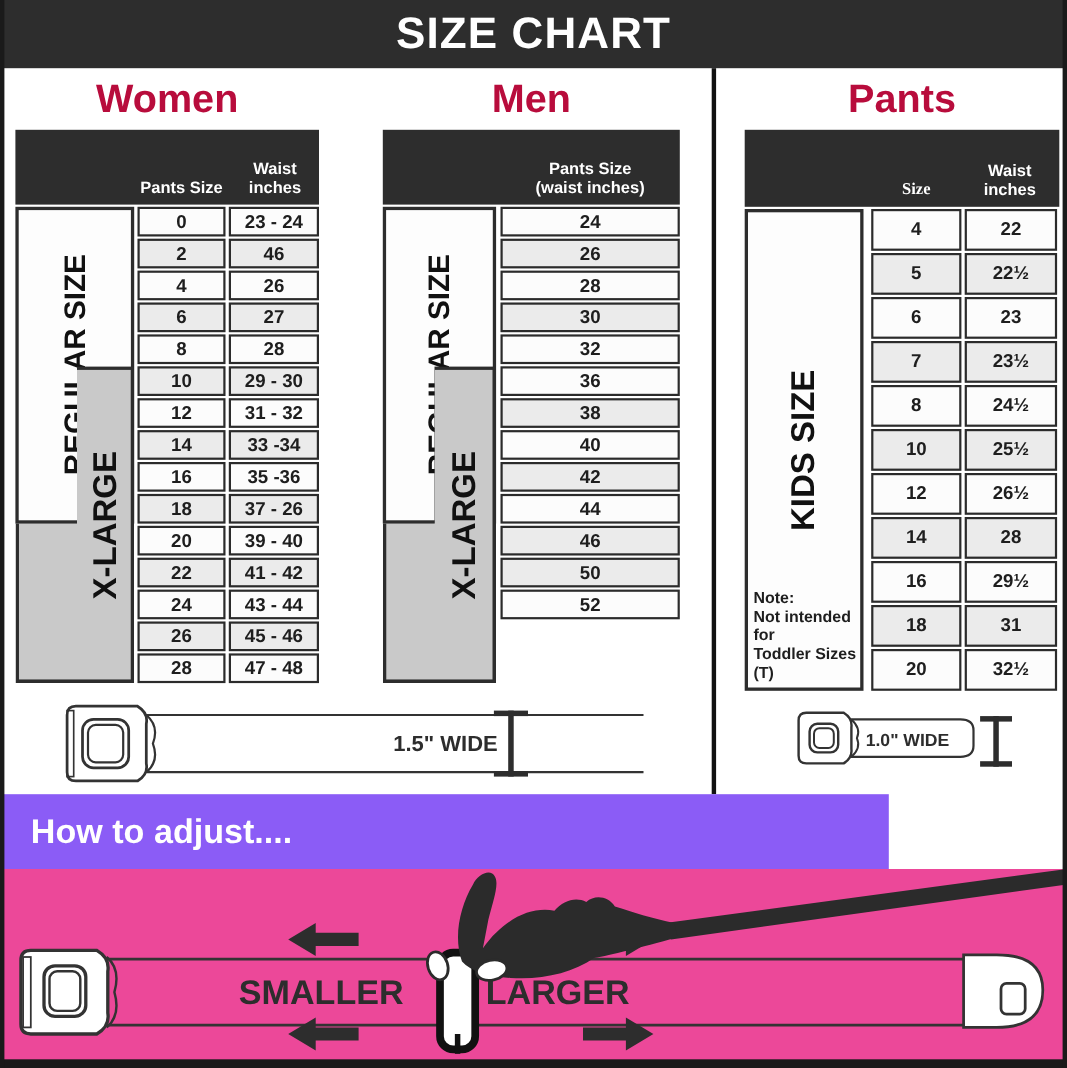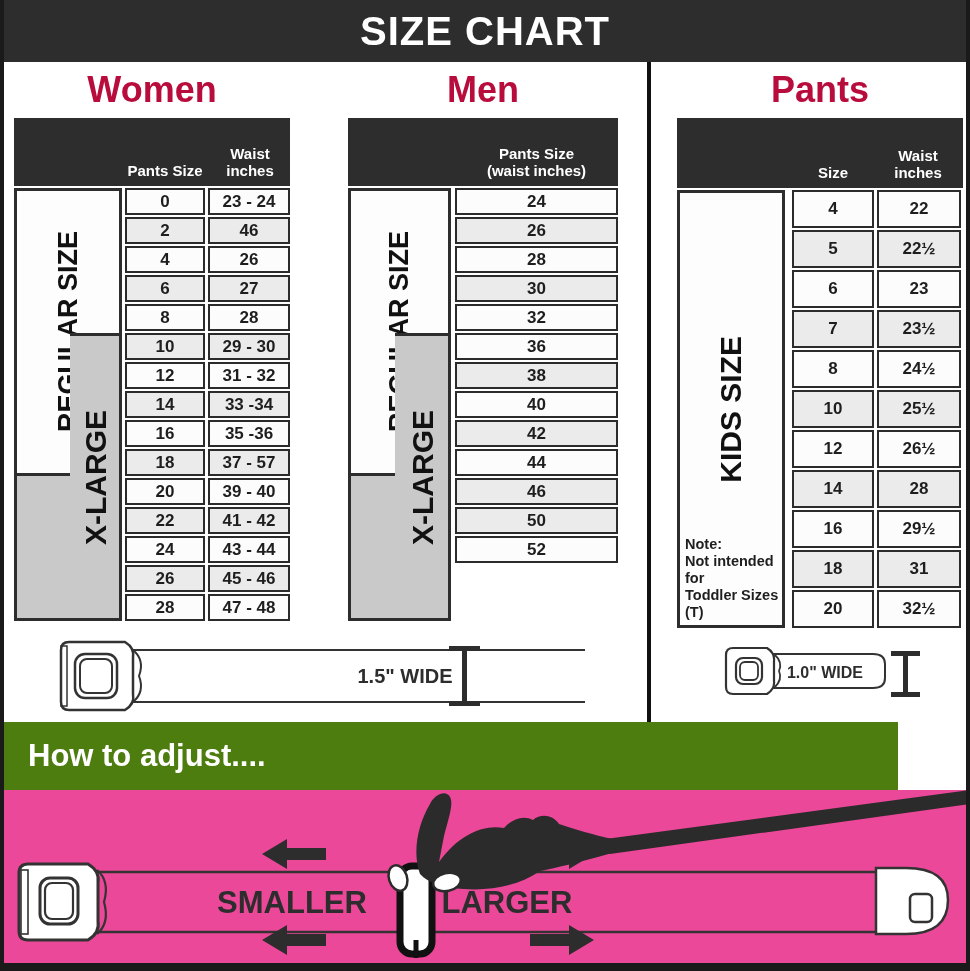--- a/index.html
+++ b/index.html
@@ -41,21 +41,21 @@
     display:flex;align-items:center;justify-content:center;}
   .xl-outer{position:absolute;background:#2d2d2d;}
   .xl-inner{position:absolute;left:3px;top:3px;right:3px;bottom:3px;background:#c9c9c9;}
   .xl-text{position:absolute;display:flex;align-items:center;justify-content:center;}
 
   .kids-box{position:absolute;background:#fdfdfd;border:3px solid #2d2d2d;box-sizing:border-box;}
   .kids-box .vwrap{position:absolute;inset:0;display:flex;align-items:center;justify-content:center;}
   .note{position:absolute;left:5px;bottom:4px;font-size:14.5px;font-weight:bold;color:#1e1e1e;line-height:17px;}
 
   
-  .adjust-band{left:0;top:722px;width:898px;height:68px;background:#4d7c0f;
+  .adjust-band{left:0;top:722px;width:808px;height:68px;background:#8b5cf6;
     display:flex;align-items:center;}
   .adjust-band .txt{color:#fff;font-size:31px;font-weight:bold;margin-left:28px;}
 
   .illo{left:0;top:790px;width:970px;height:181px;background:#ec4899;}
   svg text{font-family:"Liberation Sans", sans-serif;}
 </style>
 </head>
 <body>
 
 <div class="abs top-bar">
@@ -86,21 +86,21 @@
       <div class="cell">28</div>
       <div class="cell alt">10</div>
       <div class="cell alt">29 - 30</div>
       <div class="cell">12</div>
       <div class="cell">31 - 32</div>
       <div class="cell alt">14</div>
       <div class="cell alt">33 -34</div>
       <div class="cell">16</div>
       <div class="cell">35 -36</div>
       <div class="cell alt">18</div>
-      <div class="cell alt">37 - 57</div>
+      <div class="cell alt">37 - 26</div>
       <div class="cell">20</div>
       <div class="cell">39 - 40</div>
       <div class="cell alt">22</div>
       <div class="cell alt">41 - 42</div>
       <div class="cell">24</div>
       <div class="cell">43 - 44</div>
       <div class="cell alt">26</div>
       <div class="cell alt">45 - 46</div>
       <div class="cell">28</div>
       <div class="cell">47 - 48</div>
@@ -144,21 +144,21 @@
   <div class="xl-outer" style="left:0;top:215px;width:103px;height:288px;clip-path:polygon(47px 0,103px 0,103px 288px,0 288px,0 143px,47px 143px);">
     <div class="xl-inner" style="clip-path:polygon(44px 0,97px 0,97px 282px,0 282px,0 140px,44px 140px);"></div>
     <div class="xl-text" style="left:47px;top:0;width:56px;height:288px;">
       <span class="vlabel" style="font-size:30px;">X-LARGE</span>
     </div>
   </div>
 </div>
 
 <div class="abs" style="left:677px;top:118px;width:286px;height:512px;">
   <div class="tbl-head" style="width:286px;height:70px;">
-    <div class="hlabel" style="left:115px;width:82px;">Size</div>
+    <div class="hlabel" style="left:115px;width:82px;font-family:Liberation Serif, serif;">Size</div>
     <div class="hlabel" style="left:199px;width:84px;"><span style="display:inline-block;width:52px;">Waist inches</span></div>
   </div>
   <div class="rows" style="left:115px;top:72px;grid-template-columns:82px 84px;grid-auto-rows:38px;gap:2px 3px;">
       <div class="cell">4</div>
       <div class="cell">22</div>
       <div class="cell alt">5</div>
       <div class="cell alt">22½</div>
       <div class="cell">6</div>
       <div class="cell">23</div>
       <div class="cell alt">7</div>

